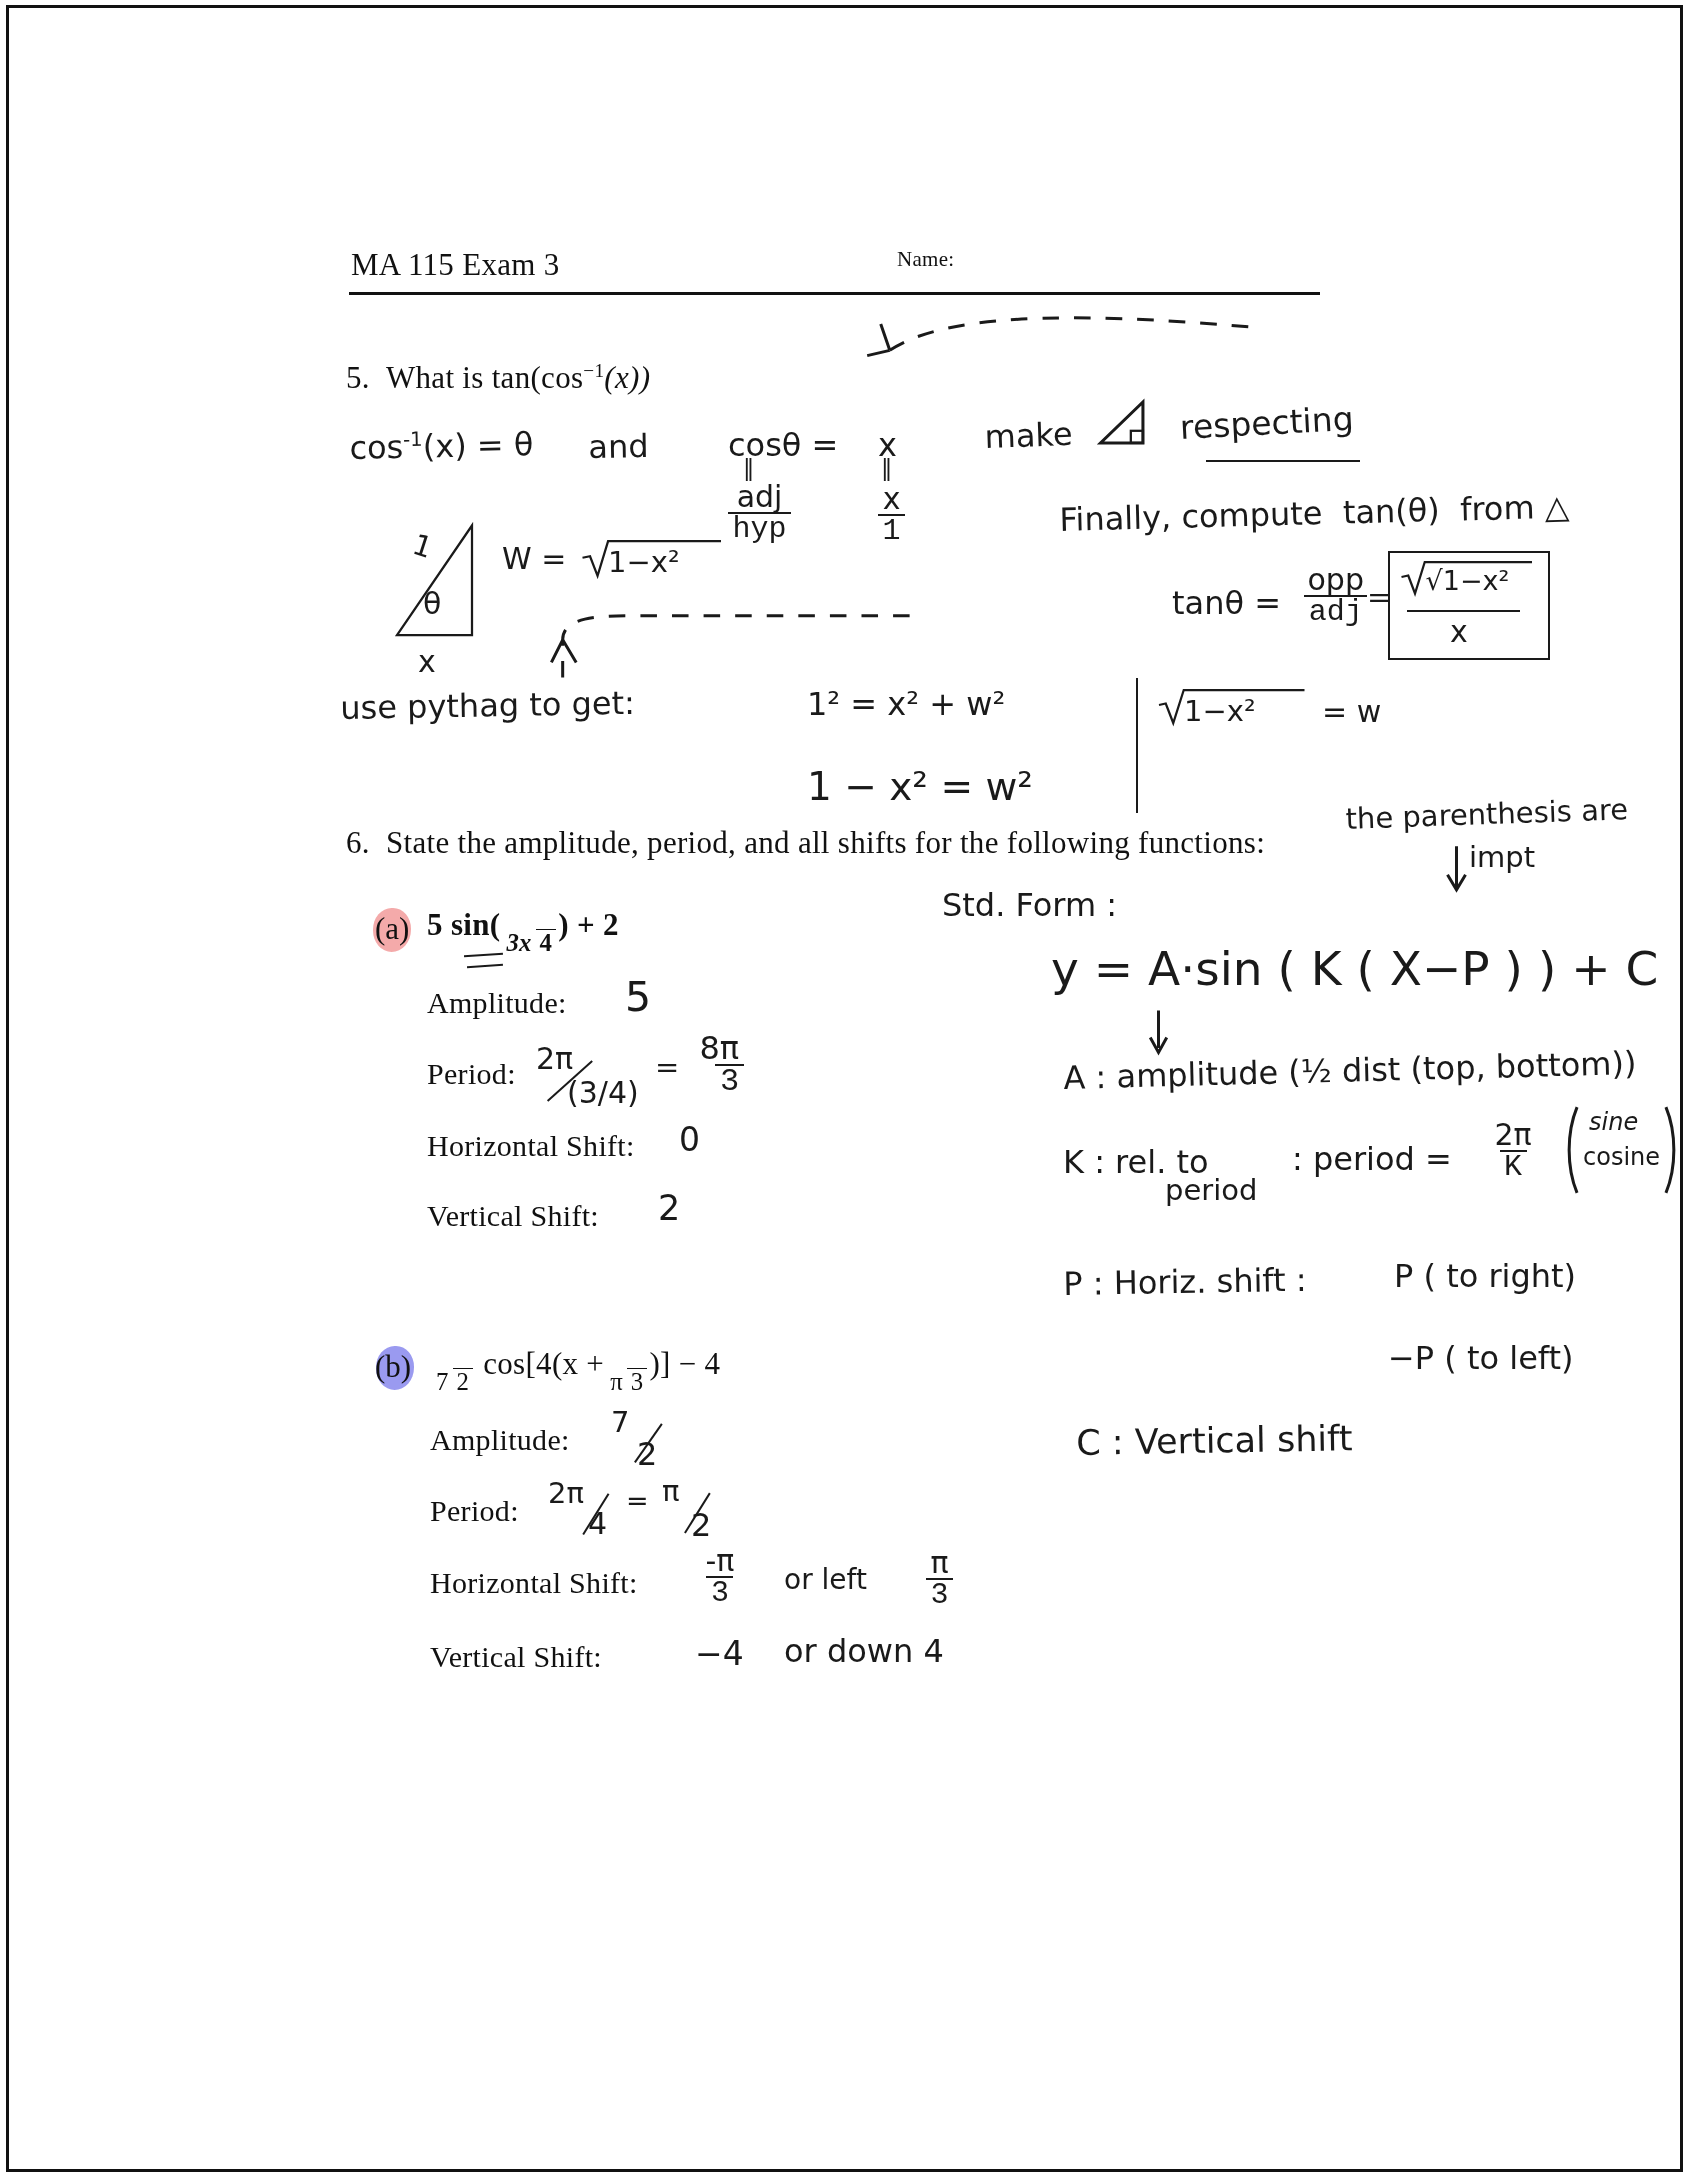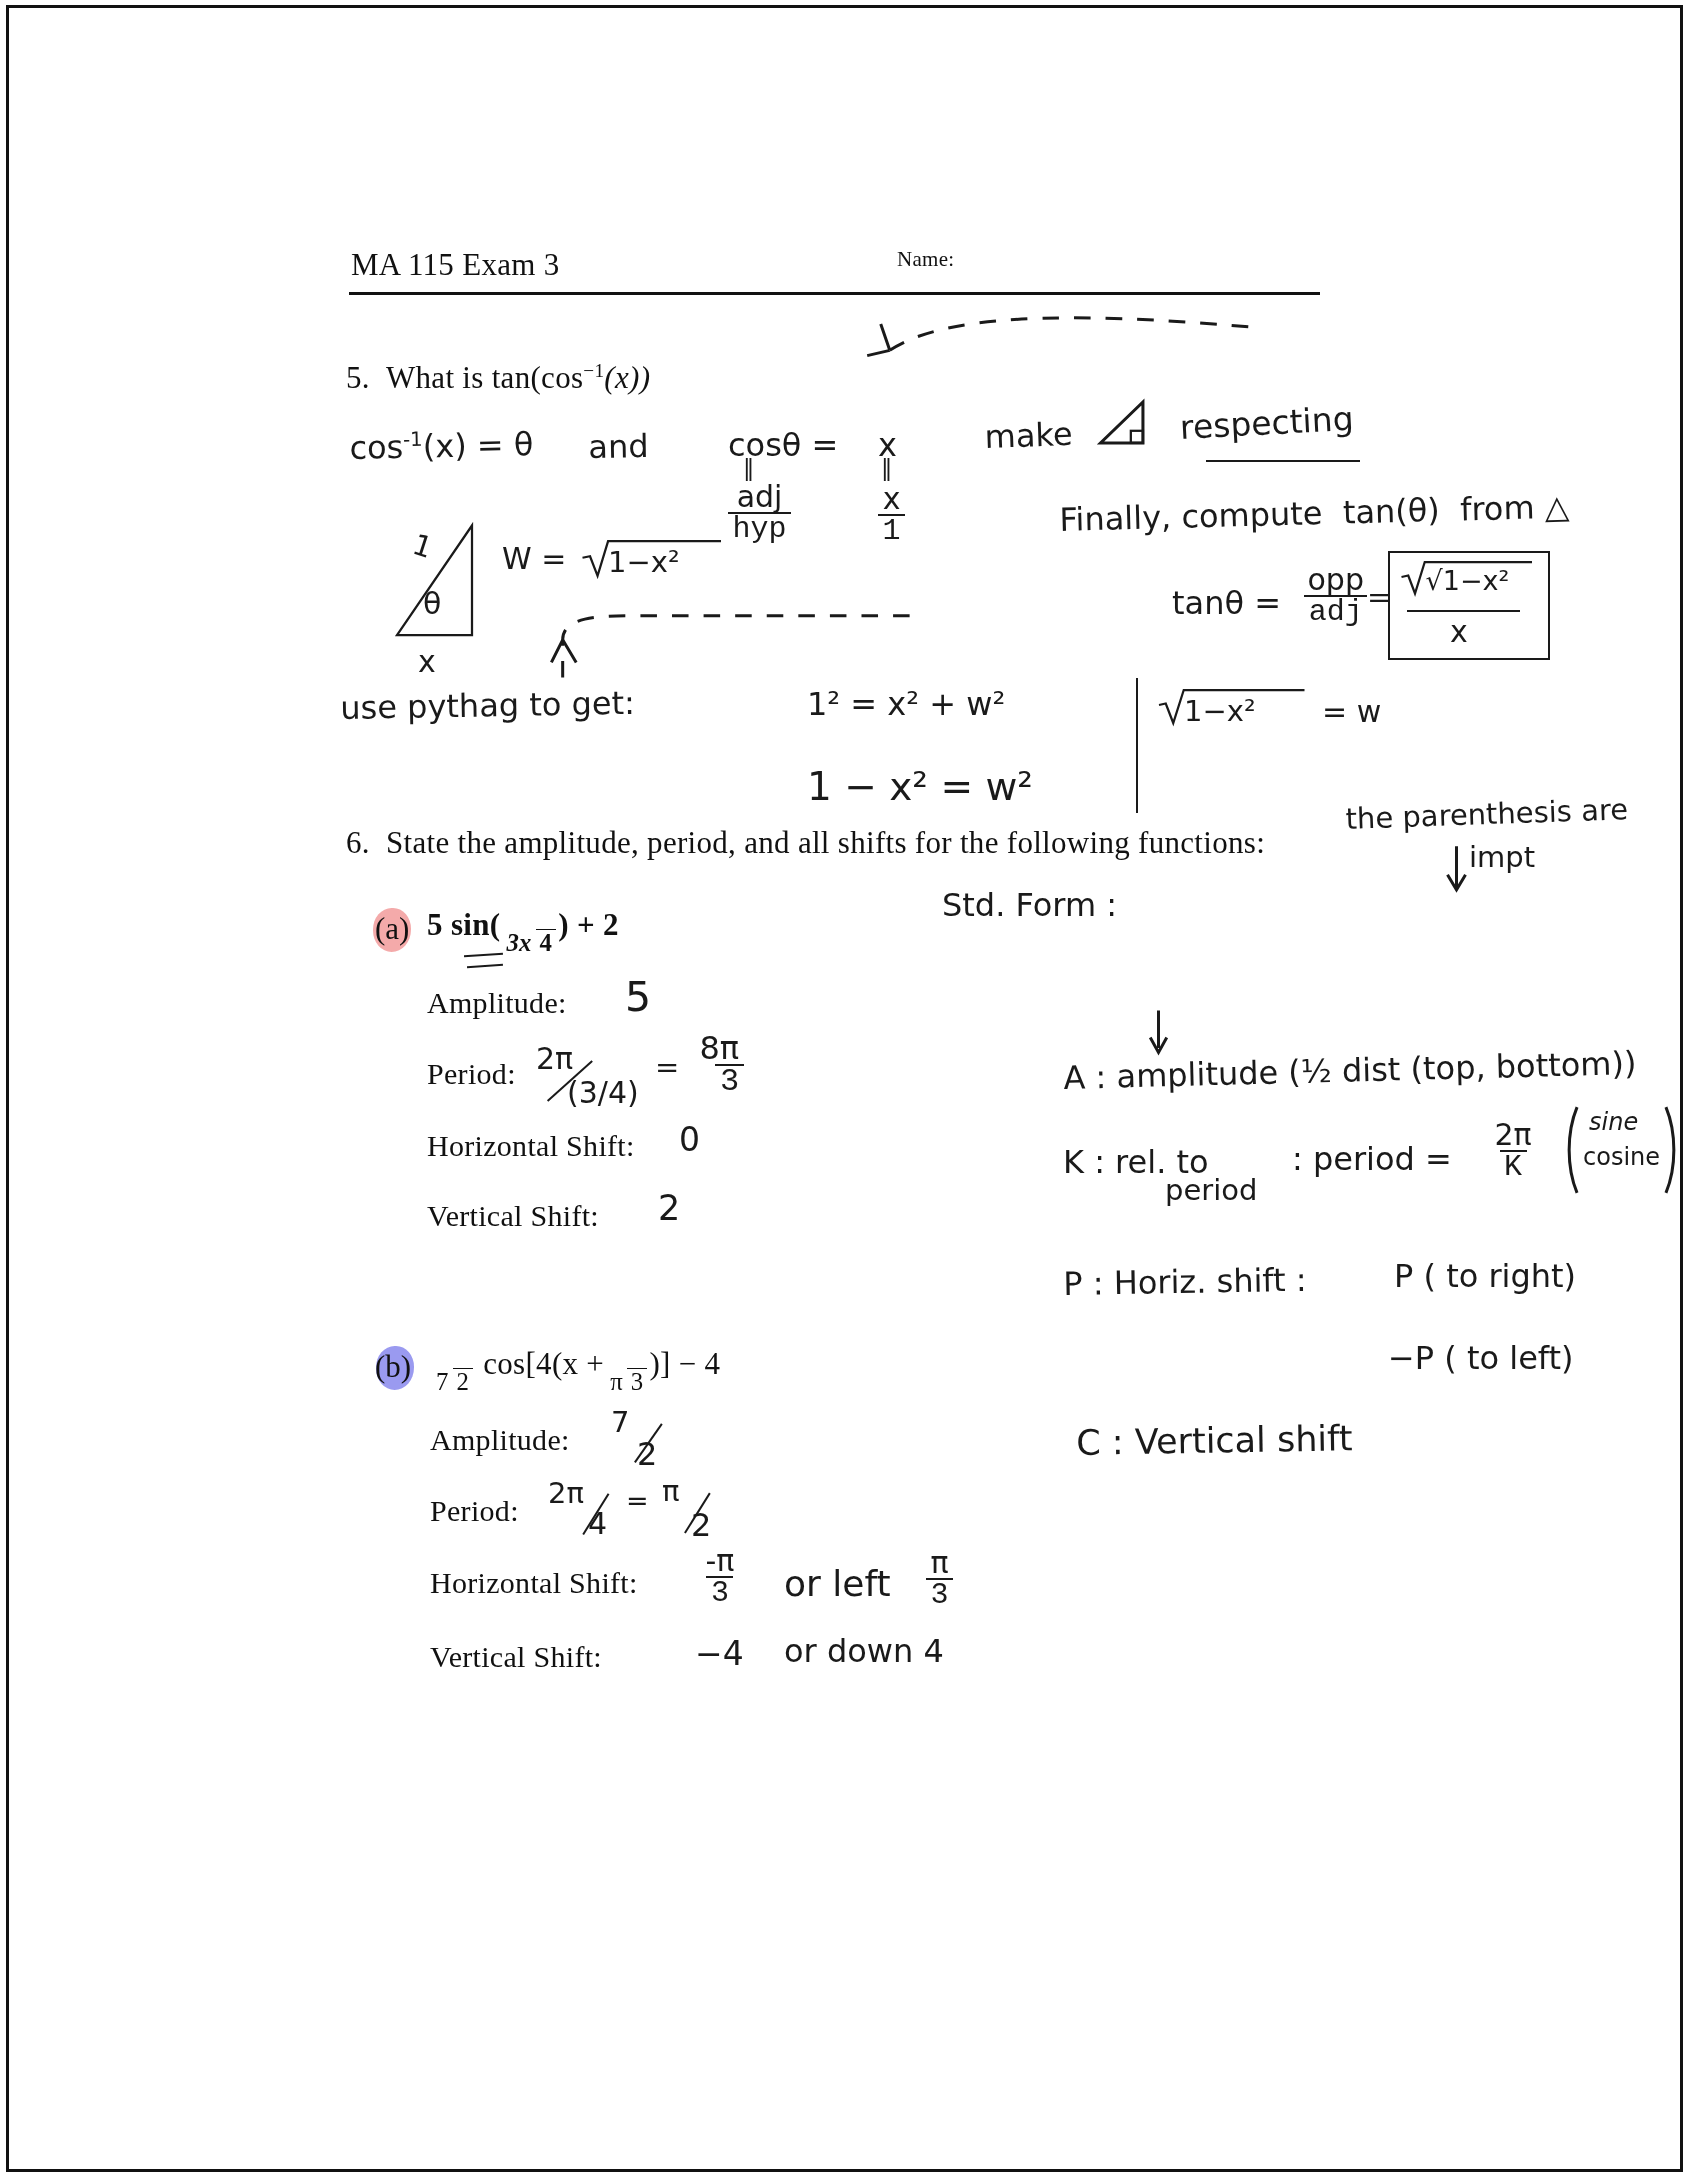--- a/index.html
+++ b/index.html
@@ -281,37 +281,38 @@
     <div class="hw" style="left:617px; top:1477px; font-size:27px;">=</div>
     <div class="hw" style="left:653px; top:1466px; font-size:29px;">π</div>
     <div class="uline" style="left:665px; top:1504px; width:47px; transform:rotate(-58deg);"></div>
     <div class="hw" style="left:682px; top:1498px; font-size:32px;">2</div>
 
     <div class="pr label" style="left:421px; top:1558px;">Horizontal Shift:</div>
     <div class="hwf" style="left:692px; top:1538px; font-size:30px;">
       <span class="n">-π</span>
       <span class="d">3</span>
     </div>
-    <div class="hw" style="left:775px; top:1555px; font-size:36px;">or  left</div>
+    <div class="hw" style="left:775px; top:1555px; font-size:28px;">or  left</div>
     <div class="hwf" style="left:917px; top:1540px; font-size:30px;">
       <span class="n">π</span>
       <span class="d">3</span>
     </div>
 
     <div class="pr label" style="left:421px; top:1632px;">Vertical Shift:</div>
     <div class="hw" style="left:686px; top:1626px; font-size:33px;">−4</div>
     <div class="hw" style="left:775px; top:1624px; font-size:32px;">or  down  4</div>
 
     <div class="hw" style="left:1336px; top:794px; font-size:29px; transform:rotate(-2deg);">the parenthesis are</div>
     <div class="hw" style="left:1460px; top:832px; font-size:29px;">impt</div>
     <svg style="position:absolute; left:1434px; top:835px;" width="30" height="53" viewBox="0 0 40 70">
       <path d="M18,4 L18,58 M6,42 L18,62 L30,42" fill="none" stroke="#1a1a1a" stroke-width="4"></path>
     </svg>
 
     <div class="hw" style="left:933px; top:878px; font-size:32px;">Std. Form :</div>
+    <div class="hw" style="left:1042px; top:933px; font-size:47px;">y = A·sin ( K ( X−P ) ) + C</div>
 
     <svg style="position:absolute; left:1136px; top:1001px;" width="30" height="48" viewBox="0 0 40 64">
       <path d="M18,2 L18,52 M7,38 L18,58 L29,38" fill="none" stroke="#1a1a1a" stroke-width="4"></path>
     </svg>
 
     <div class="hw" style="left:1054px; top:1051px; font-size:32px; transform:rotate(-1.5deg);">A : amplitude (½ dist (top, bottom))</div>
 
     <div class="hw" style="left:1054px; top:1135px; font-size:32px;">K : rel. to</div>
     <div class="hw" style="left:1144px; top:1165px; font-size:29px;margin-left:12px;">period</div>
     <div class="hw" style="left:1283px; top:1132px; font-size:32px;">: period =</div>

